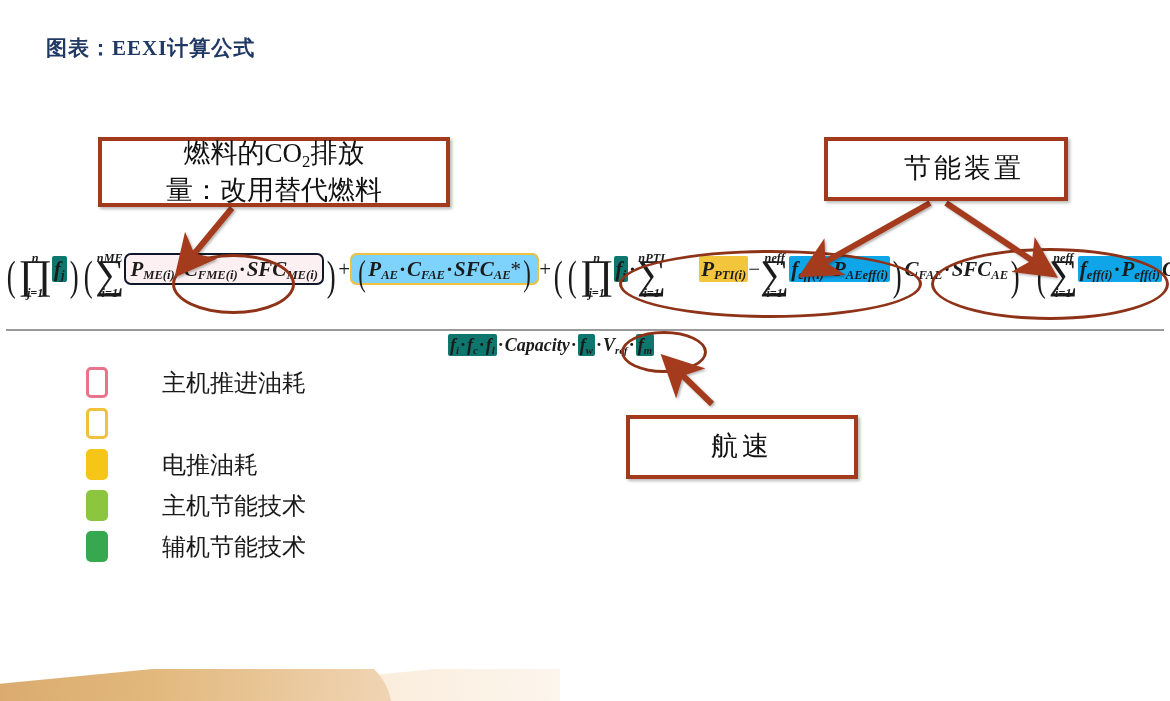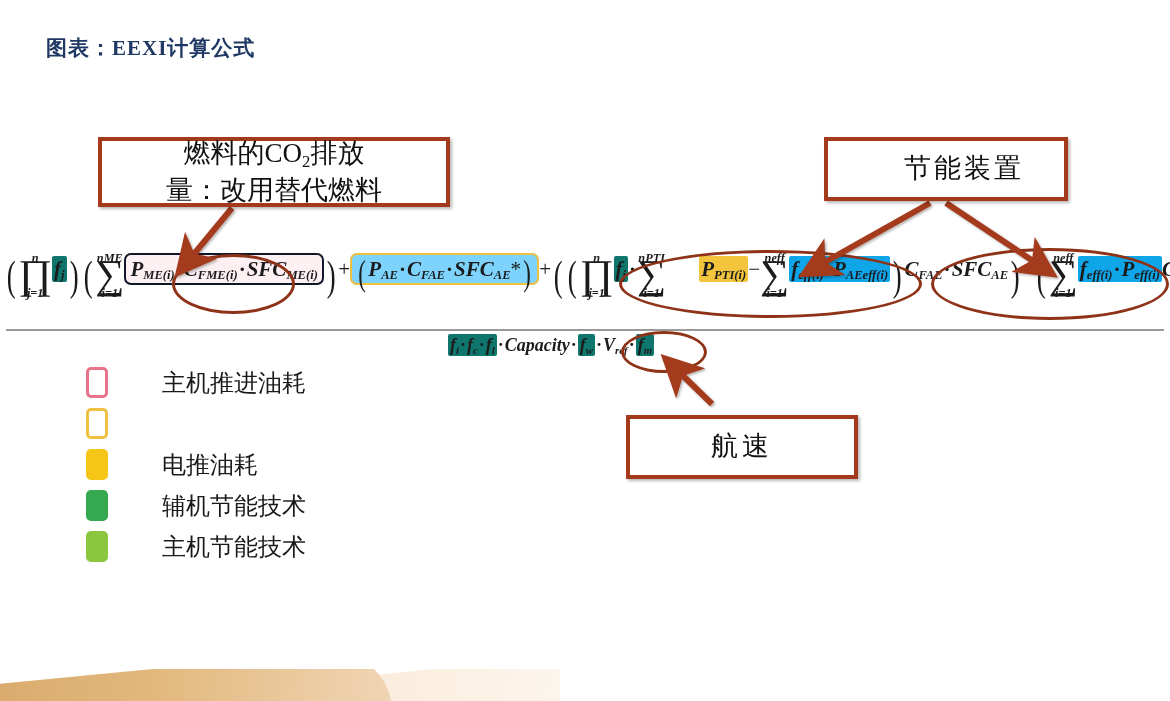--- a/index.html
+++ b/index.html
@@ -157,26 +157,26 @@
       <div class="leg-label">主机推进油耗</div>
     </div>
     <div class="leg-row">
       <div class="sw" style="border:3px solid #f0c040;background:#ffffff;"></div>
     </div>
     <div class="leg-row">
       <div class="sw" style="background:#f5c518;"></div>
       <div class="leg-label">电推油耗</div>
     </div>
     <div class="leg-row">
+      <div class="sw" style="background:#8cc63f;"></div>
+      <div class="leg-label">主机节能技术</div>
+    </div>
+    <div class="leg-row">
       <div class="sw" style="background:#36a84f;"></div>
       <div class="leg-label">辅机节能技术</div>
-    </div>
-    <div class="leg-row">
-      <div class="sw" style="background:#8cc63f;"></div>
-      <div class="leg-label">主机节能技术</div>
     </div>
   </div>
 
   <div id="deco">
     <div class="deco-b"></div>
     <div class="deco-a"></div>
   </div>
   <div id="deco-mask"></div>
 
 </div>

